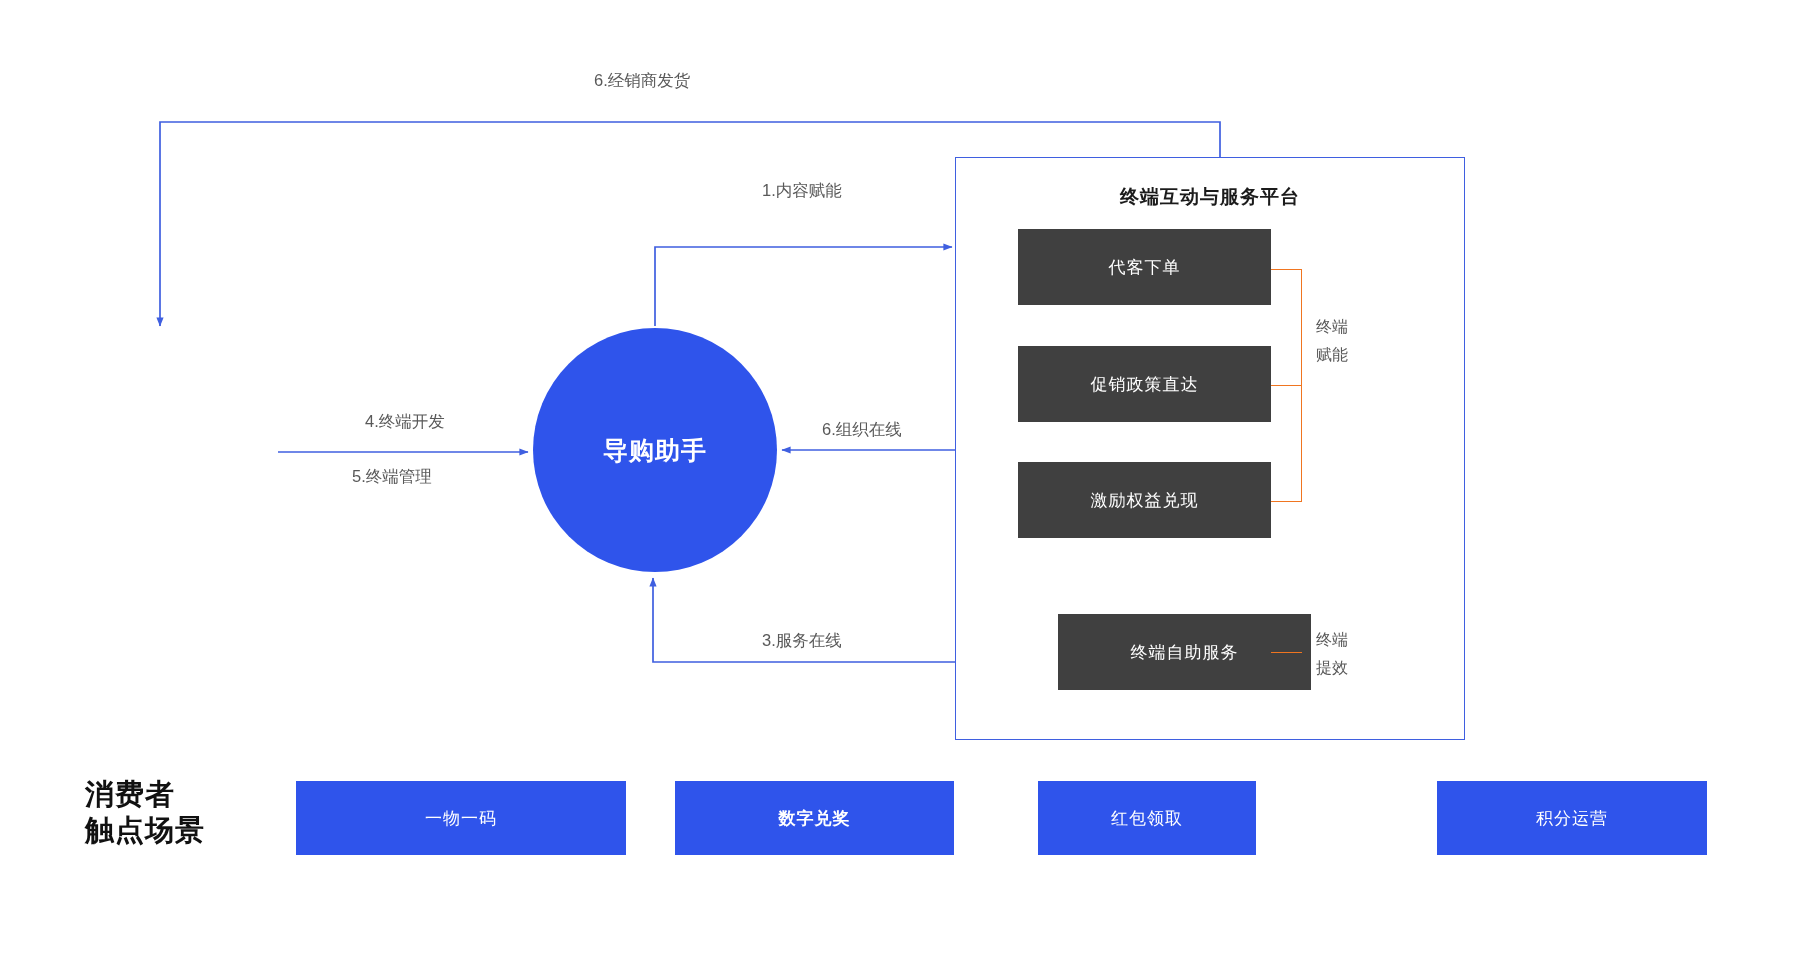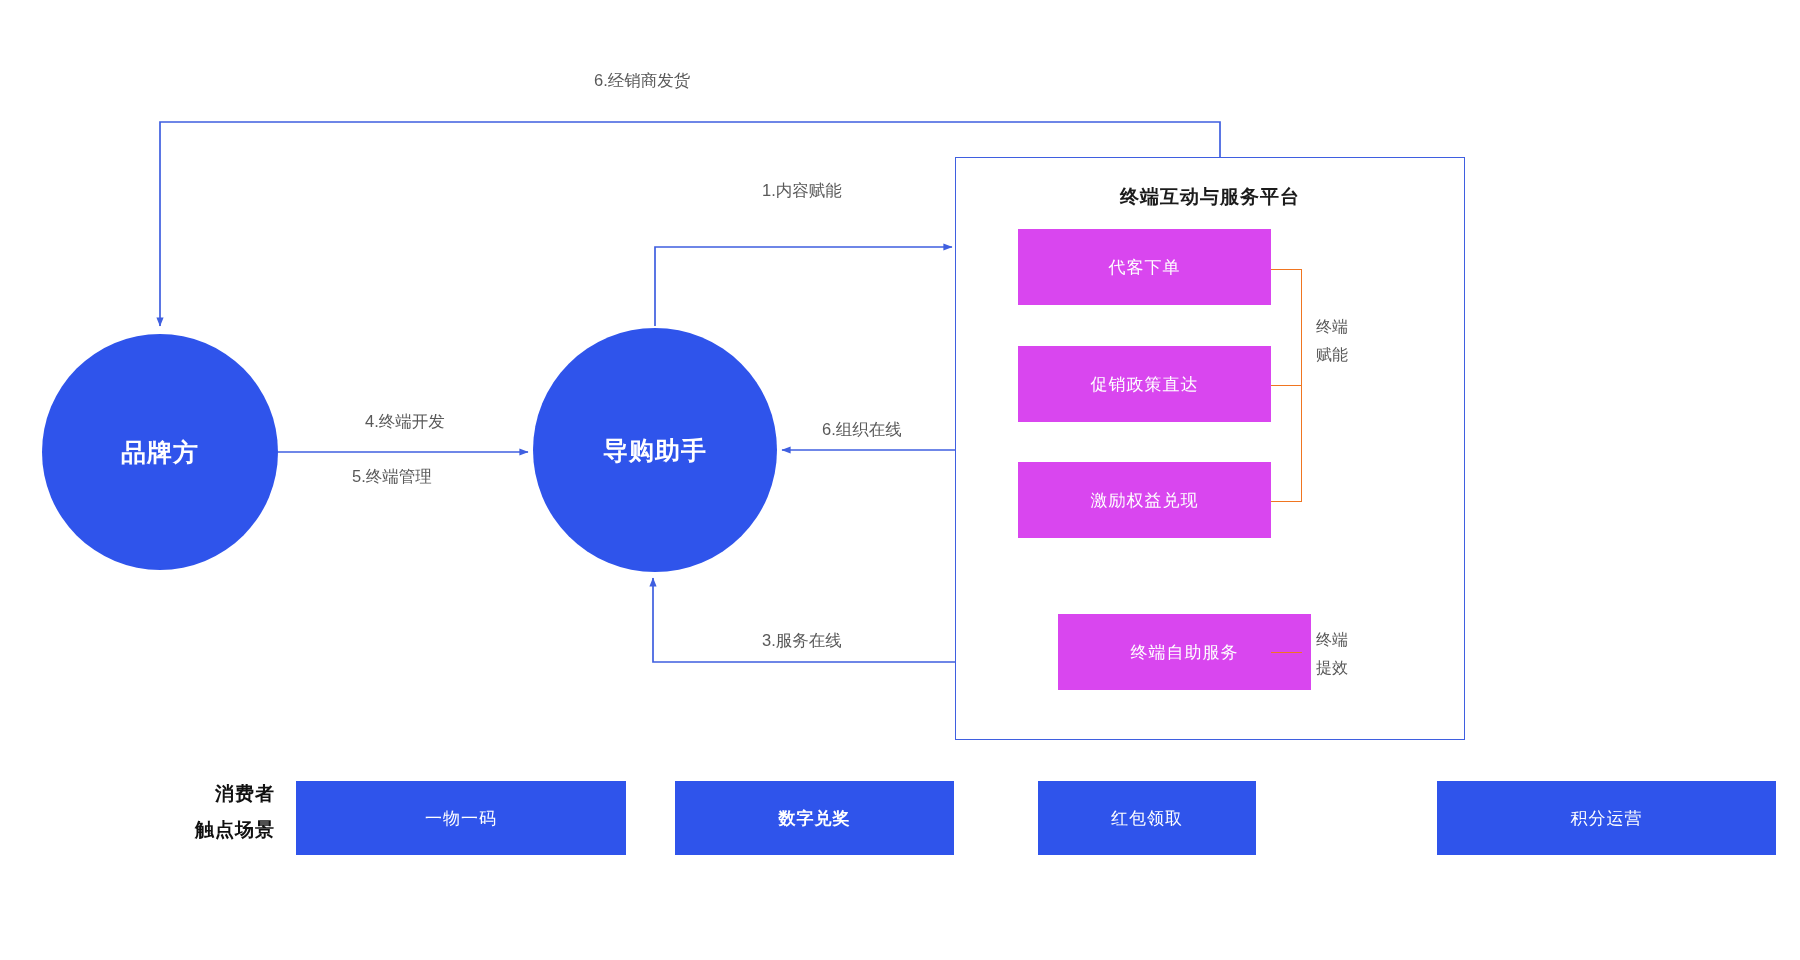--- a/index.html
+++ b/index.html
@@ -73,21 +73,21 @@
     font-size: 19px;
     font-weight: bold;
     color: #1b1b1b;
     letter-spacing: 1px;
   }
   .feature-box {
     position: absolute;
     left: 62px;
     width: 253px;
     height: 76px;
-    background: #d946ef;
+    background: #404040;
     display: flex;
     align-items: center;
     justify-content: center;
     color: #ffffff;
     font-size: 17px;
     letter-spacing: 1px;
   }
   .feature-box.f0 { top: 71px; }
   .feature-box.f1 { top: 188px; }
   .feature-box.f2 { top: 304px; }
@@ -167,43 +167,43 @@
   #lbl-3 { left: 762px; top: 630px; }
   #lbl-4 { left: 365px; top: 411px; }
   #lbl-5 { left: 352px; top: 466px; }
 
   
   #touchpoint-caption {
     position: absolute;
     left: 85px;
     top: 776px;
     width: 190px;
-    text-align: right;
-    font-size: 19px;
+    text-align: left;
+    font-size: 29px;
     font-weight: bold;
     color: #111111;
     line-height: 36px;
     letter-spacing: 1px;
   }
   .touch-chip {
     position: absolute;
     top: 781px;
     height: 74px;
     background: #2f54eb;
     display: flex;
     align-items: center;
     justify-content: center;
     color: #ffffff;
     font-size: 17px;
     letter-spacing: 1px;
   }
   .touch-chip.c0 { left: 296px; width: 330px; }
   .touch-chip.c1 { left: 675px; width: 279px; font-weight: bold; }
   .touch-chip.c2 { left: 1038px; width: 218px; }
-  .touch-chip.c3 { left: 1437px; width: 339px; }
+  .touch-chip.c3 { left: 1437px; width: 270px; }
 </style>
 </head>
 <body>
 
 <div id="canvas">
 
   <svg id="wires" viewBox="0 0 1800 960" xmlns="http://www.w3.org/2000/svg">
     <defs>
       <marker id="arrow-blue" markerWidth="10" markerHeight="10" refX="8.6" refY="4" orient="auto" markerUnits="userSpaceOnUse">
         <path d="M0,0.4 L9.2,4 L0,7.6 z" fill="#3f5fe0"></path>
@@ -214,23 +214,20 @@
 
     <path d="M655,326 L655,247 L952,247" fill="none" stroke="#3f5fe0" stroke-width="1.7" marker-end="url(#arrow-blue)"></path>
 
     <path d="M955,450 L782,450" fill="none" stroke="#3f5fe0" stroke-width="1.7" marker-end="url(#arrow-blue)"></path>
 
     <path d="M955,662 L653,662 L653,578" fill="none" stroke="#3f5fe0" stroke-width="1.7" marker-end="url(#arrow-blue)"></path>
 
     <path d="M278,452 L528,452" fill="none" stroke="#3f5fe0" stroke-width="1.7" marker-end="url(#arrow-blue)"></path>
   </svg>
 
-  <div id="circle-brand" class="node-circle">
-    <span>品牌方</span>
-  </div>
 
   <div id="circle-assistant" class="node-circle">
     <span>导购助手</span>
   </div>
 
   <div id="platform-panel">
     <div id="platform-title">终端互动与服务平台</div>
 
     <div class="feature-box f0">
       <span>代客下单</span>

